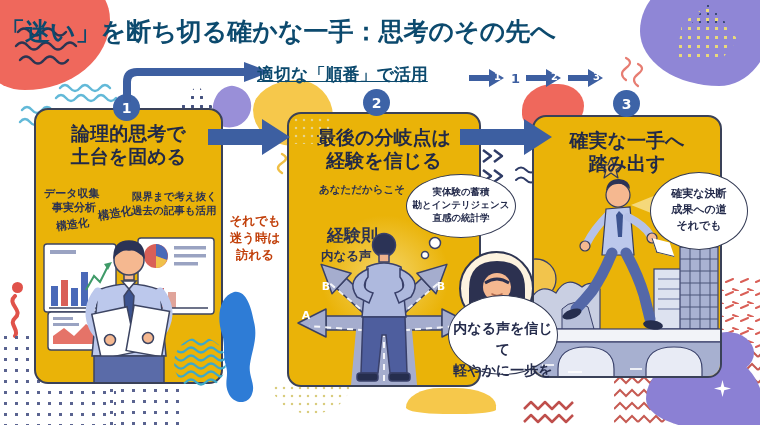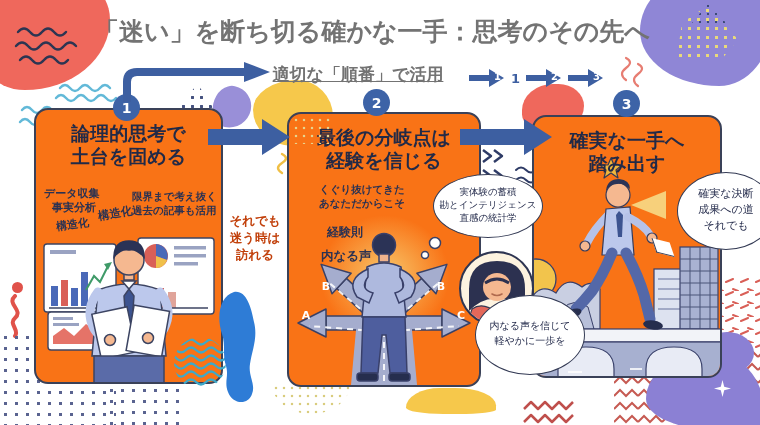--- a/index.html
+++ b/index.html
@@ -1,27 +1,27 @@
 <!DOCTYPE html>
 <html><head>
 <meta charset="utf-8">
 <style>
   html,body{margin:0;padding:0;}
   #stage{position:relative;width:760px;height:425px;background:#ffffff;overflow:hidden;
          font-family:"DejaVu Sans","Liberation Sans",sans-serif;color:#232a47;}
   .abs{position:absolute;}
-  .ttl{font-weight:800;color:#737373;text-align:center;white-space:nowrap;}
-  .panel{position:absolute;background:#f97316;border:2px solid #3a4158;border-radius:14px;z-index:1;box-sizing:border-box;}
+  .ttl{font-weight:800;color:#0c4a6e;text-align:left;white-space:nowrap;}
+  .panel{position:absolute;background:#eab308;border:2px solid #3a4158;border-radius:14px;z-index:1;box-sizing:border-box;}
   .badge{position:absolute;width:27px;height:27px;border-radius:50%;background:#3d63a7;color:#fff;
          font-size:14px;font-weight:800;display:flex;align-items:center;justify-content:center;z-index:4;}
   .ptitle{position:absolute;left:0;right:0;top:12px;text-align:center;font-size:19px;line-height:23px;font-weight:800;color:#222a47;z-index:2;}
   .tag{position:absolute;font-size:11px;font-weight:700;color:#2b3252;white-space:nowrap;}
   .note{font-size:10.5px;font-weight:700;color:#2b3252;line-height:1.35;white-space:nowrap;}
   .bubble{position:absolute;background:#fff;border:1.6px solid #333a54;border-radius:50%;z-index:3;
-          text-align:center;font-weight:400;color:#252c4c;box-sizing:border-box;margin-left:27px;}
+          text-align:center;font-weight:700;color:#252c4c;box-sizing:border-box;}
   .dots{position:absolute;}
   .miniarrow{position:relative;display:inline-block;width:36px;height:20px;}
   .miniarrow b{position:absolute;right:4px;top:3px;color:#fff;font-size:10px;font-weight:800;}
   .gapnote{position:absolute;z-index:2;font-size:12.5px;font-weight:800;color:#c2410c;text-align:center;line-height:1.35;white-space:nowrap;}
 </style>
 </head>
 <body>
 
 <div id="stage">
 
@@ -206,25 +206,24 @@
     <div>迷う時は</div>
     <div>訪れる</div>
   </div>
 
   <div class="panel" style="left:287px;top:112px;width:194px;height:275px;">
     <div class="ptitle">
       <div>最後の分岐点は</div>
       <div>経験を信じる</div>
     </div>
     <div class="abs" style="left:14px;top:69px;width:118px;text-align:center;font-size:10.5px;font-weight:700;color:#2b3252;line-height:1.32;white-space:nowrap;">
-      <div>くぐり抜けてきた</div>
       <div>あなただからこそ</div>
     </div>
     <div class="abs" style="left:26px;top:96px;width:140px;height:132px;background:radial-gradient(ellipse at center, rgba(247,222,130,0.8), rgba(247,222,130,0) 65%);"></div>
-    <div class="tag" style="left:38px;top:110px;font-size:12px;font-weight:800;">経験則</div>
+    <div class="tag" style="left:38px;top:110px;font-size:17px;font-weight:800;">経験則</div>
     <div class="tag" style="left:32px;top:134px;font-size:12.5px;font-weight:800;">内なる声</div>
     <svg class="abs" style="left:0;bottom:0" width="190" height="162" viewBox="0 0 190 162">
       <g fill="#a5adce" stroke="#3a4166" stroke-width="1.5" stroke-linejoin="round">
         <g transform="translate(95,100) rotate(180)">
             <rect x="0" y="-7" width="58" height="14"></rect>
             <polygon points="58,-14 86,0 58,14"></polygon>
           </g>
         <g transform="translate(95,100)">
             <rect x="0" y="-7" width="58" height="14"></rect>
             <polygon points="58,-14 86,0 58,14"></polygon>
@@ -275,21 +274,21 @@
   <div class="abs" style="left:459px;top:251px;width:75px;height:75px;border-radius:50%;border:2px solid #2e3552;background:#fdf3e0;overflow:hidden;z-index:3;box-sizing:border-box;">
     <svg width="71" height="71" viewBox="0 0 71 71">
       <path d="M8 36 Q8 8 36 8 Q64 8 64 36 L64 58 Q50 44 36 46 Q22 44 8 58 Z" fill="#2c3150"></path>
       <circle cx="36" cy="34" r="14" fill="#f5b890"></circle>
       <path d="M24 30 Q36 22 48 30" stroke="#2c3150" stroke-width="3" fill="none"></path>
       <path d="M31 41 Q36 44 41 41" stroke="#b06a4e" stroke-width="1.6" fill="none" stroke-linecap="round"></path>
       <path d="M6 71 L11 56 Q22 48 36 60 Q50 48 65 56 L70 71 Z" fill="#e4685a" stroke="#333a54" stroke-width="1.2"></path>
       <path d="M29 57 L36 62 L43 57 L43 71 L29 71 Z" fill="#fff"></path>
     </svg>
   </div>
-  <div class="bubble" style="left:448px;top:295px;width:110px;height:80px;font-size:10px;line-height:1.5;padding-top:22px;">
+  <div class="bubble" style="left:448px;top:295px;width:110px;height:80px;font-size:14px;line-height:1.5;padding-top:22px;">
     <div>内なる声を信じて</div>
     <div>軽やかに一歩を</div>
   </div>
 
   <div class="panel" style="left:532px;top:115px;width:190px;height:263px;overflow:hidden;">
     <svg class="abs" style="left:0;top:0" width="186" height="259" viewBox="0 0 186 259">
       <circle cx="2" cy="162" r="20" fill="#f2c44c" stroke="#39406a" stroke-width="1.3"></circle>
       <path d="M-2 212 L-2 180 Q8 166 22 176 Q32 158 48 170 Q58 162 66 172 L66 212 Z" fill="#c9cfe2" stroke="#39406a" stroke-width="1.2"></path>
       <path d="M28 212 L28 192 Q40 180 54 190 L60 212 Z" fill="#b8c0da" stroke="#39406a" stroke-width="1"></path>
       <rect x="120" y="152" width="32" height="60" fill="#dde2f0" stroke="#39406a" stroke-width="1.2"></rect>

